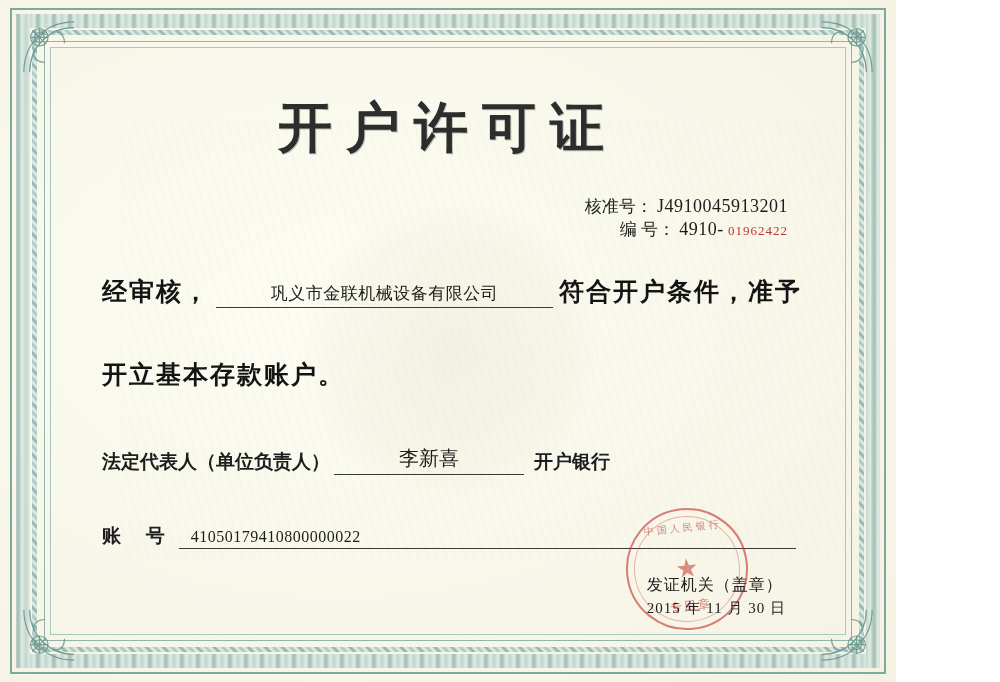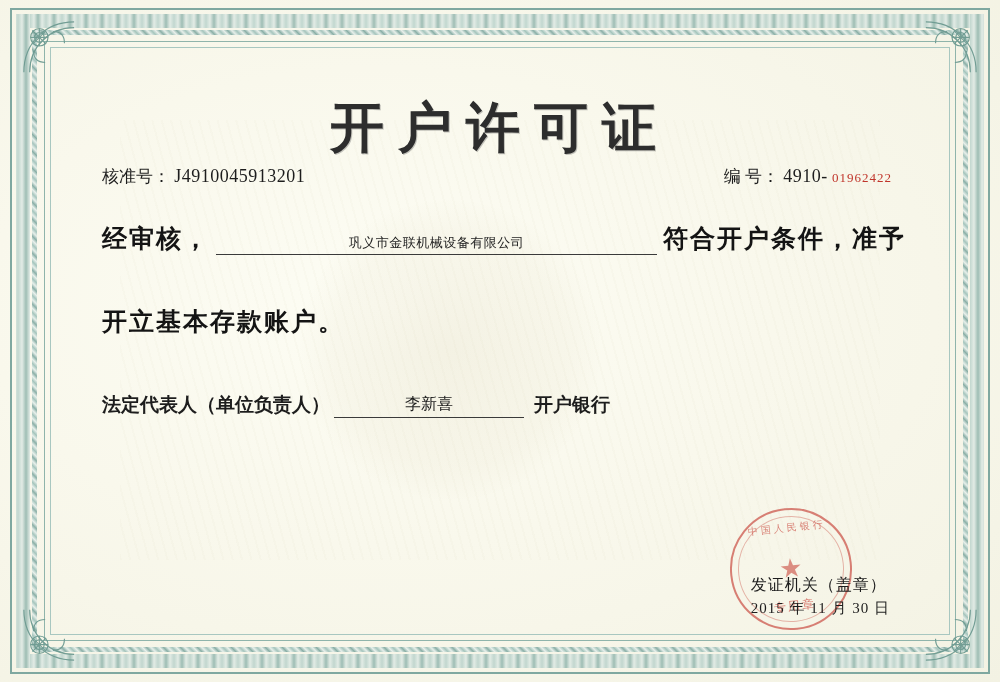--- a/index.html
+++ b/index.html
@@ -9,21 +9,21 @@
   }
   body {
     width: 1000px;
     height: 682px;
     font-family: "Liberation Serif", serif;
     overflow: hidden;
   }
 
   #certificate {
     position: relative;
-    width: 1000px;
+    width: 896px;
     height: 682px;
     background:
       radial-gradient(ellipse at 38% 45%, #fdfdf4 0%, #f9f8ec 45%, #f3f2e3 100%);
     box-sizing: border-box;
   }
 
   
   .border-outer {
     position: absolute;
     left: 10px; top: 8px; right: 10px; bottom: 8px;
@@ -124,22 +124,24 @@
   }
 
   .row {
     display: flex;
     align-items: flex-end;
     font-size: 17px;
     color: #1d1d1d;
   }
 
   .row-approval {
+    margin-top: 30px;
     justify-content: space-between;
     padding: 0 48px 0 42px;
+    flex-direction: column;
   }
   .label { white-space: nowrap; }
   .val-hand {
     font-family: "Liberation Serif", serif;
     font-size: 18px;
     letter-spacing: .5px;
   }
   .serial-red {
     color: #c0342a;
     font-weight: normal;
@@ -155,21 +157,21 @@
     font-size: 25px;
     font-weight: bold;
     letter-spacing: 2px;
     color: #141414;
   }
   .body-line .fill {
     flex: 1;
     margin: 0 6px;
     border-bottom: 1px solid #3a3a3a;
     text-align: center;
-    font-size: 13px;
+    font-size: 17px;
     font-weight: normal;
     letter-spacing: .5px;
     padding-bottom: 2px;
     color: #1d1d1d;
   }
   .body-line2 {
     margin-top: 34px;
     padding-left: 42px;
     font-size: 25px;
     font-weight: bold;
@@ -179,21 +181,21 @@
 
   .row-rep {
     margin-top: 54px;
     padding: 0 36px 0 42px;
     font-size: 19px;
     font-weight: bold;
   }
   .row-rep .underline {
     border-bottom: 1px solid #3a3a3a;
     text-align: center;
-    font-size: 16px;
+    font-size: 20px;
     font-weight: normal;
     padding: 0 6px 2px 6px;
     white-space: nowrap;
   }
   .u-rep  { width: 178px; margin: 0 10px 0 4px; }
   .u-bank { flex: 1; margin-left: 6px; text-align: left; padding-left: 10px; }
 
   .row-acct {
     margin-top: 48px;
     padding: 0 40px 0 42px;
@@ -353,20 +355,24 @@
     </div>
 
     <div class="body-line2">开立基本存款账户。</div>
 
     <div class="row row-rep">
       <span class="label">法定代表人（单位负责人）</span>
       <span class="underline u-rep">李新喜</span>
       <span class="label">开户银行</span>
     </div>
 
+    <div class="row row-acct">
+      <span class="label">账 号</span>
+      <span class="underline">41050179410800000022</span>
+    </div>
 
   </div>
 
   <div class="stamp">
     <div class="ring"></div>
     <div class="arc">中国人民银行</div>
     <div class="star">★</div>
     <div class="bottom-text">专用章</div>
   </div>
 

